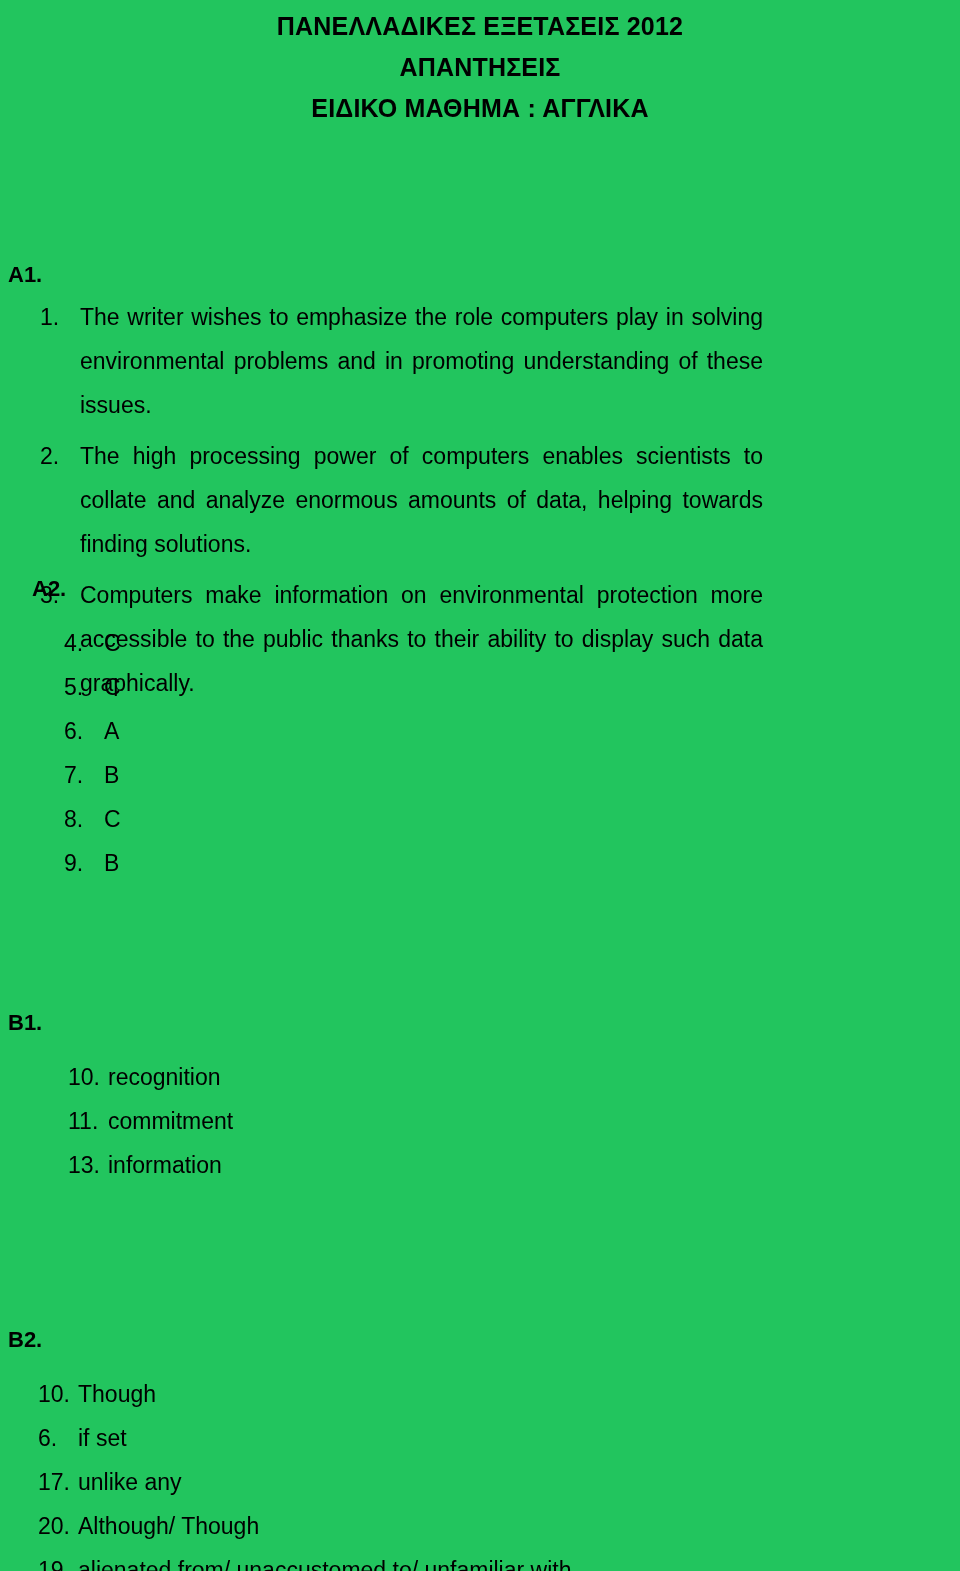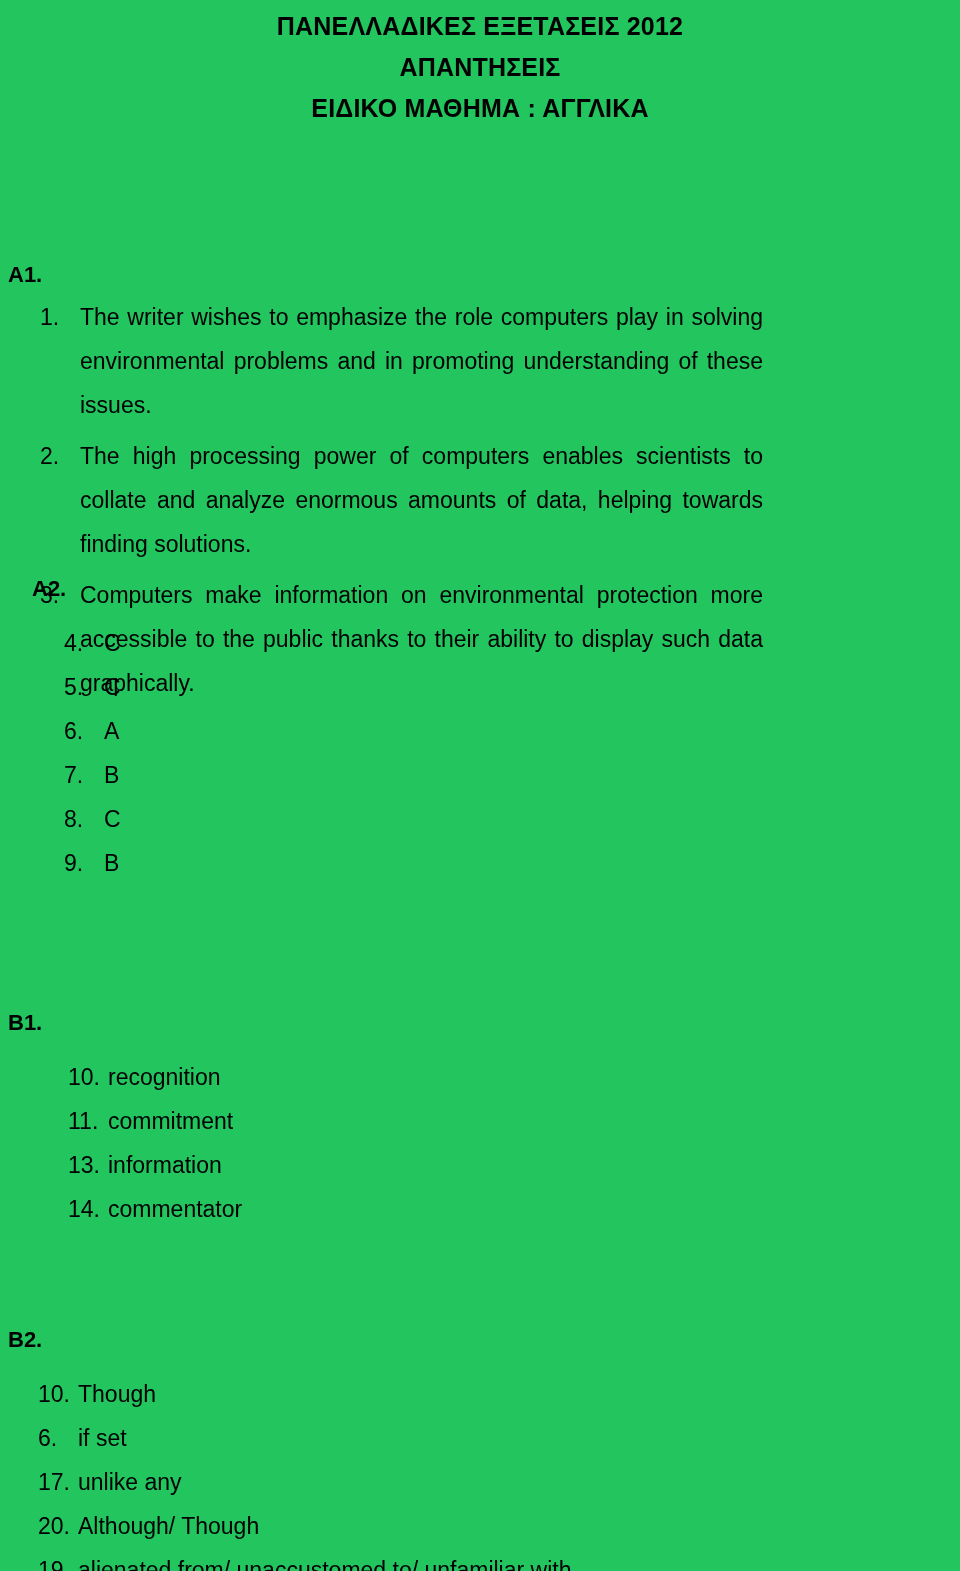--- a/index.html
+++ b/index.html
@@ -177,24 +177,20 @@
         <span class="atext">recognition</span>
       </li>
       <li class="aitem">
         <span class="anum">11.</span>
         <span class="atext">commitment</span>
       </li>
       <li class="aitem">
         <span class="anum">13.</span>
         <span class="atext">information</span>
       </li>
-      <li class="aitem">
-        <span class="anum">14.</span>
-        <span class="atext">commentator</span>
-      </li>
     </ol>
   </div>
 
   <div class="section" style="top:1327px;">
     <div class="section-label">B2.</div>
     <ol class="alist two-digit" style="margin-top:19px;">
       <li class="aitem">
         <span class="anum">10.</span>
         <span class="atext">Though</span>
       </li>

